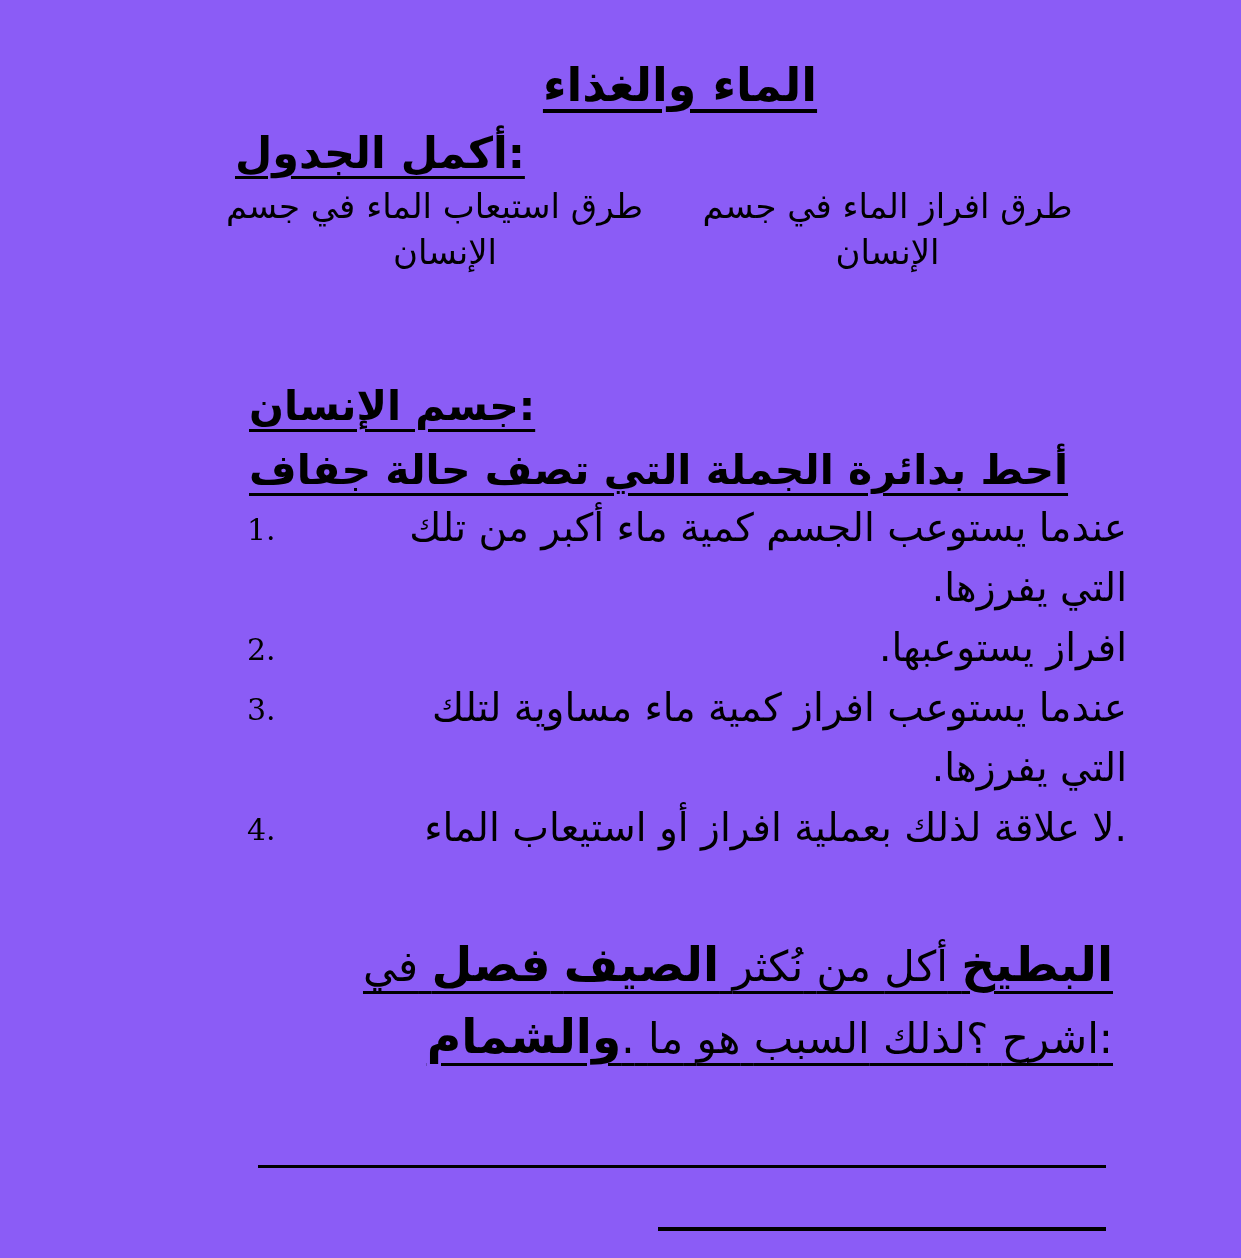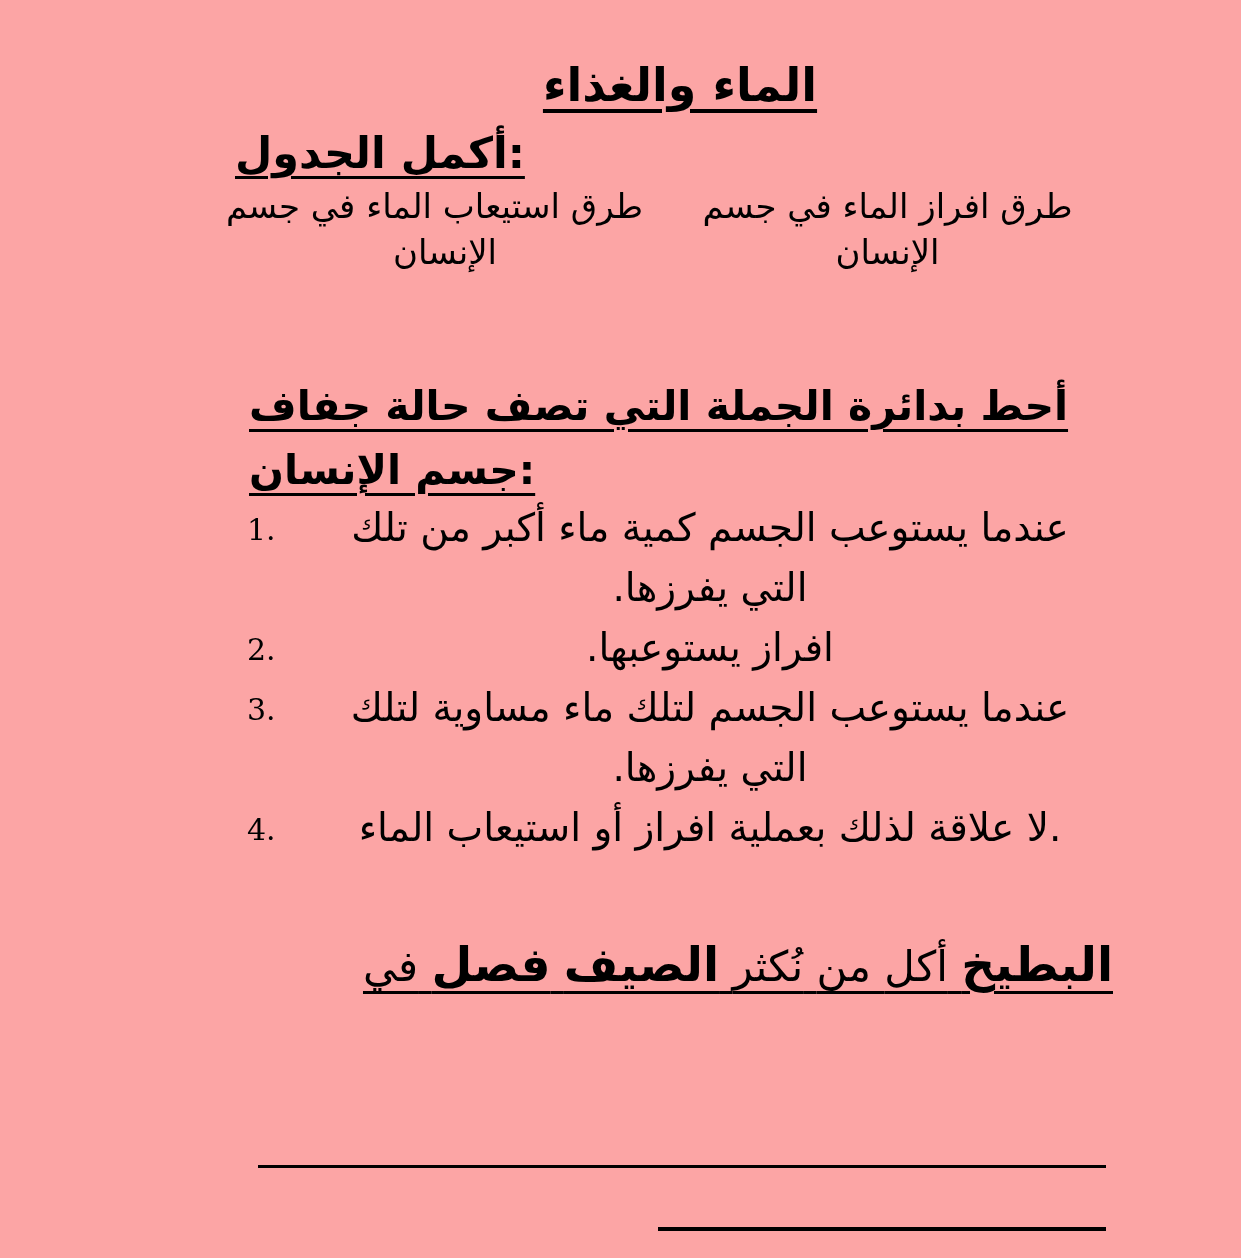--- a/index.html
+++ b/index.html
@@ -1,19 +1,19 @@
 <!DOCTYPE html>
 <html lang="ar"><head>
 <meta charset="utf-8">
 <style>
   html,body{margin:0;padding:0;background:#ffffff;}
   .page{
     position:relative;
     width:1241px;height:1258px;
-    background:#fca5a5;
+    background:#8b5cf6;
     color:#000000;
     font-family:"DejaVu Sans",sans-serif;
     overflow:hidden;
   }
   
   .title{
     position:absolute;left:247px;top:58px;width:866px;
     text-align:center;
     font-size:46px;font-weight:bold;
     direction:rtl;
@@ -55,21 +55,21 @@
   .item{display:flex;flex-direction:row;align-items:flex-start;}
   .num{
     width:46px;flex:0 0 46px;
     font-family:"DejaVu Serif",serif;
     font-size:30px;line-height:57px;
     padding-top:3px;
     text-align:left;
   }
   .itxt{flex:1;}
   .iline{
-    direction:rtl;text-align:center;
+    direction:rtl;text-align:right;
     font-size:39px;line-height:60px;
     white-space:nowrap;
   }
   
   .essay{position:absolute;left:247px;top:930px;width:866px;text-align:right;}
   .essay-line{
     direction:ltr;
     font-size:42px;line-height:70px;
     text-decoration:underline;
     text-decoration-thickness:3px;
@@ -96,22 +96,22 @@
     <div class="col-line">طرق افراز الماء في جسم</div>
     <div class="col-line">الإنسان</div>
   </div>
 
   <div class="col col-left">
     <div class="col-line">طرق استيعاب الماء في جسم</div>
     <div class="col-line">الإنسان</div>
   </div>
 
   <div class="instruction">
+    <div class="instr-line">:جسم الإنسان</div>
     <div class="instr-line">أحط بدائرة الجملة التي تصف حالة جفاف</div>
-    <div class="instr-line">:جسم الإنسان</div>
   </div>
 
   <div class="items">
 
     <div class="item">
       <div class="num">1.</div>
       <div class="itxt">
         <div class="iline">عندما يستوعب الجسم كمية ماء أكبر من تلك</div>
         <div class="iline">التي يفرزها.</div>
       </div>
@@ -120,34 +120,35 @@
     <div class="item">
       <div class="num">2.</div>
       <div class="itxt">
         <div class="iline">افراز يستوعبها.</div>
       </div>
     </div>
 
     <div class="item">
       <div class="num">3.</div>
       <div class="itxt">
-        <div class="iline">عندما يستوعب الجسم لتلك ماء مساوية لتلك</div>
+        <div class="iline">عندما يستوعب افراز كمية ماء مساوية لتلك</div>
         <div class="iline">التي يفرزها.</div>
       </div>
     </div>
 
     <div class="item">
       <div class="num">4.</div>
       <div class="itxt">
         <div class="iline">.لا علاقة لذلك بعملية افراز أو استيعاب الماء</div>
       </div>
     </div>
 
   </div>
 
   <div class="essay">
     <div class="essay-line"><span dir="rtl" class="tok">في</span> <span dir="rtl" class="tok b">فصل</span> <span dir="rtl" class="tok b">الصيف</span> <span dir="rtl" class="tok">نُكثر</span> <span dir="rtl" class="tok">من</span> <span dir="rtl" class="tok">أكل</span> <span dir="rtl" class="tok b">البطيخ</span></div>
+    <div class="essay-line"><span dir="rtl" class="tok b">والشمام</span><span dir="rtl" class="tok">.</span> <span dir="rtl" class="tok">ما</span> <span dir="rtl" class="tok">هو</span> <span dir="rtl" class="tok">السبب</span> <span dir="rtl" class="tok">لذلك</span><span dir="rtl" class="tok">؟</span> <span dir="rtl" class="tok">اشرح</span><span dir="rtl" class="tok">:</span></div>
   </div>
 
   <div class="answer-line answer-line-1"></div>
   <div class="answer-line answer-line-2"></div>
 
 </div>
 
 </body></html>

